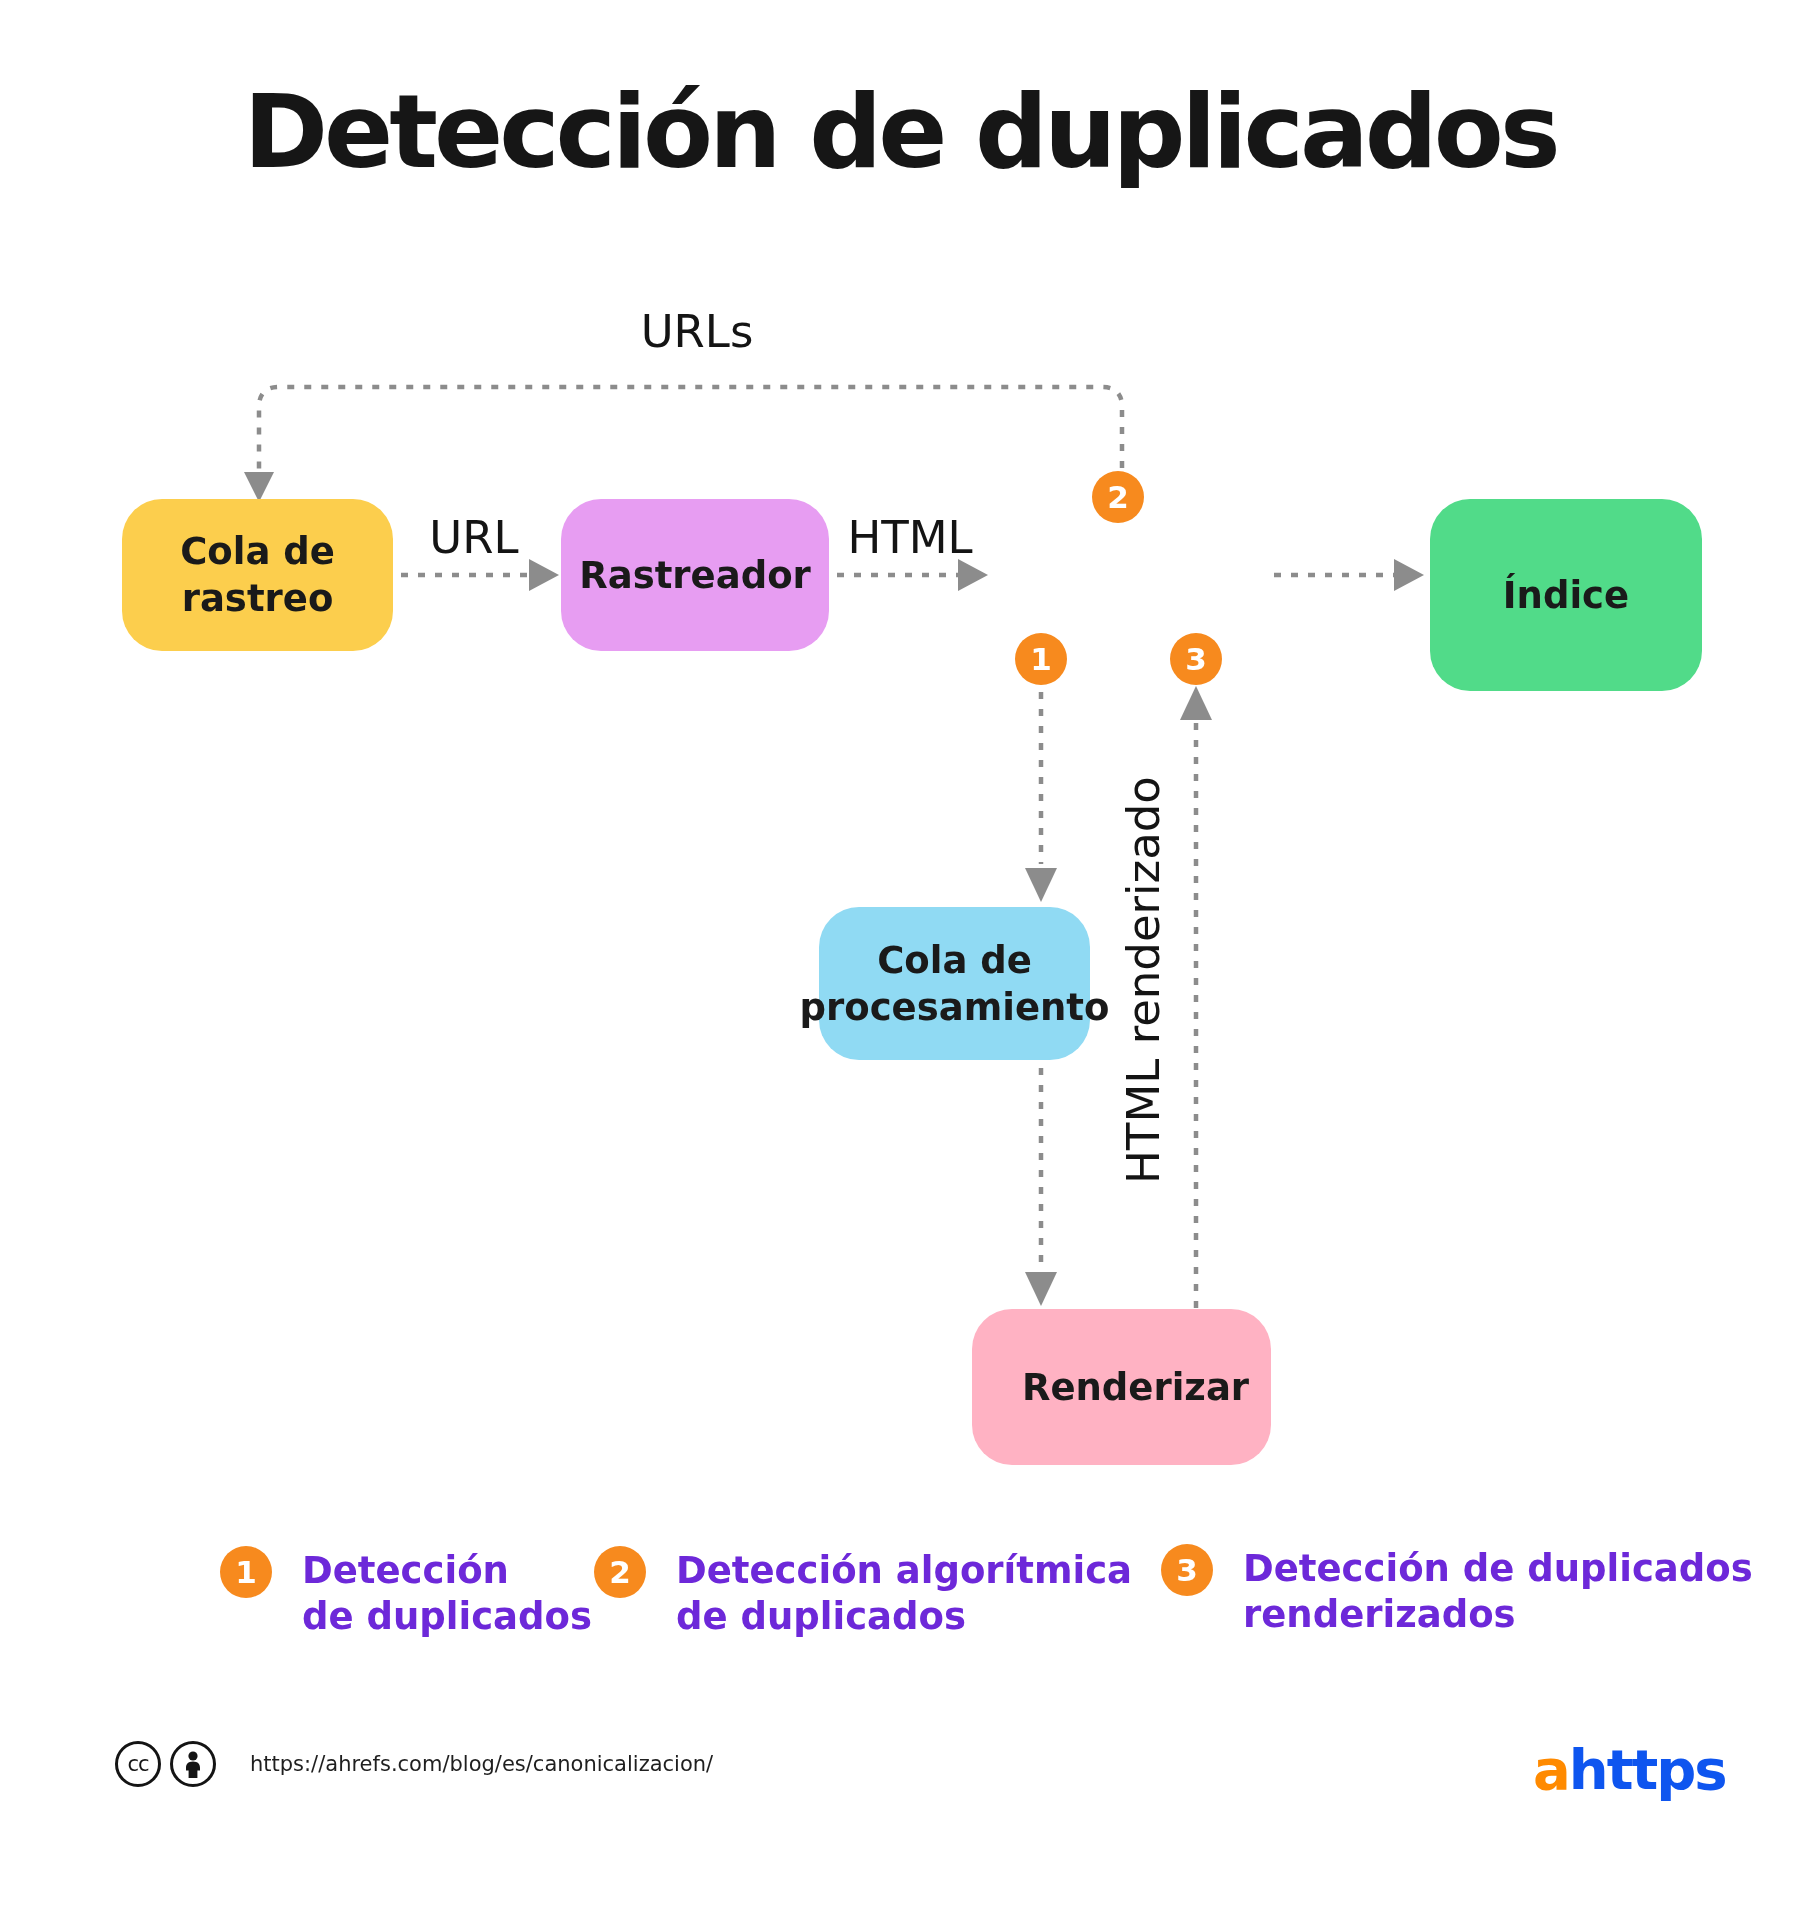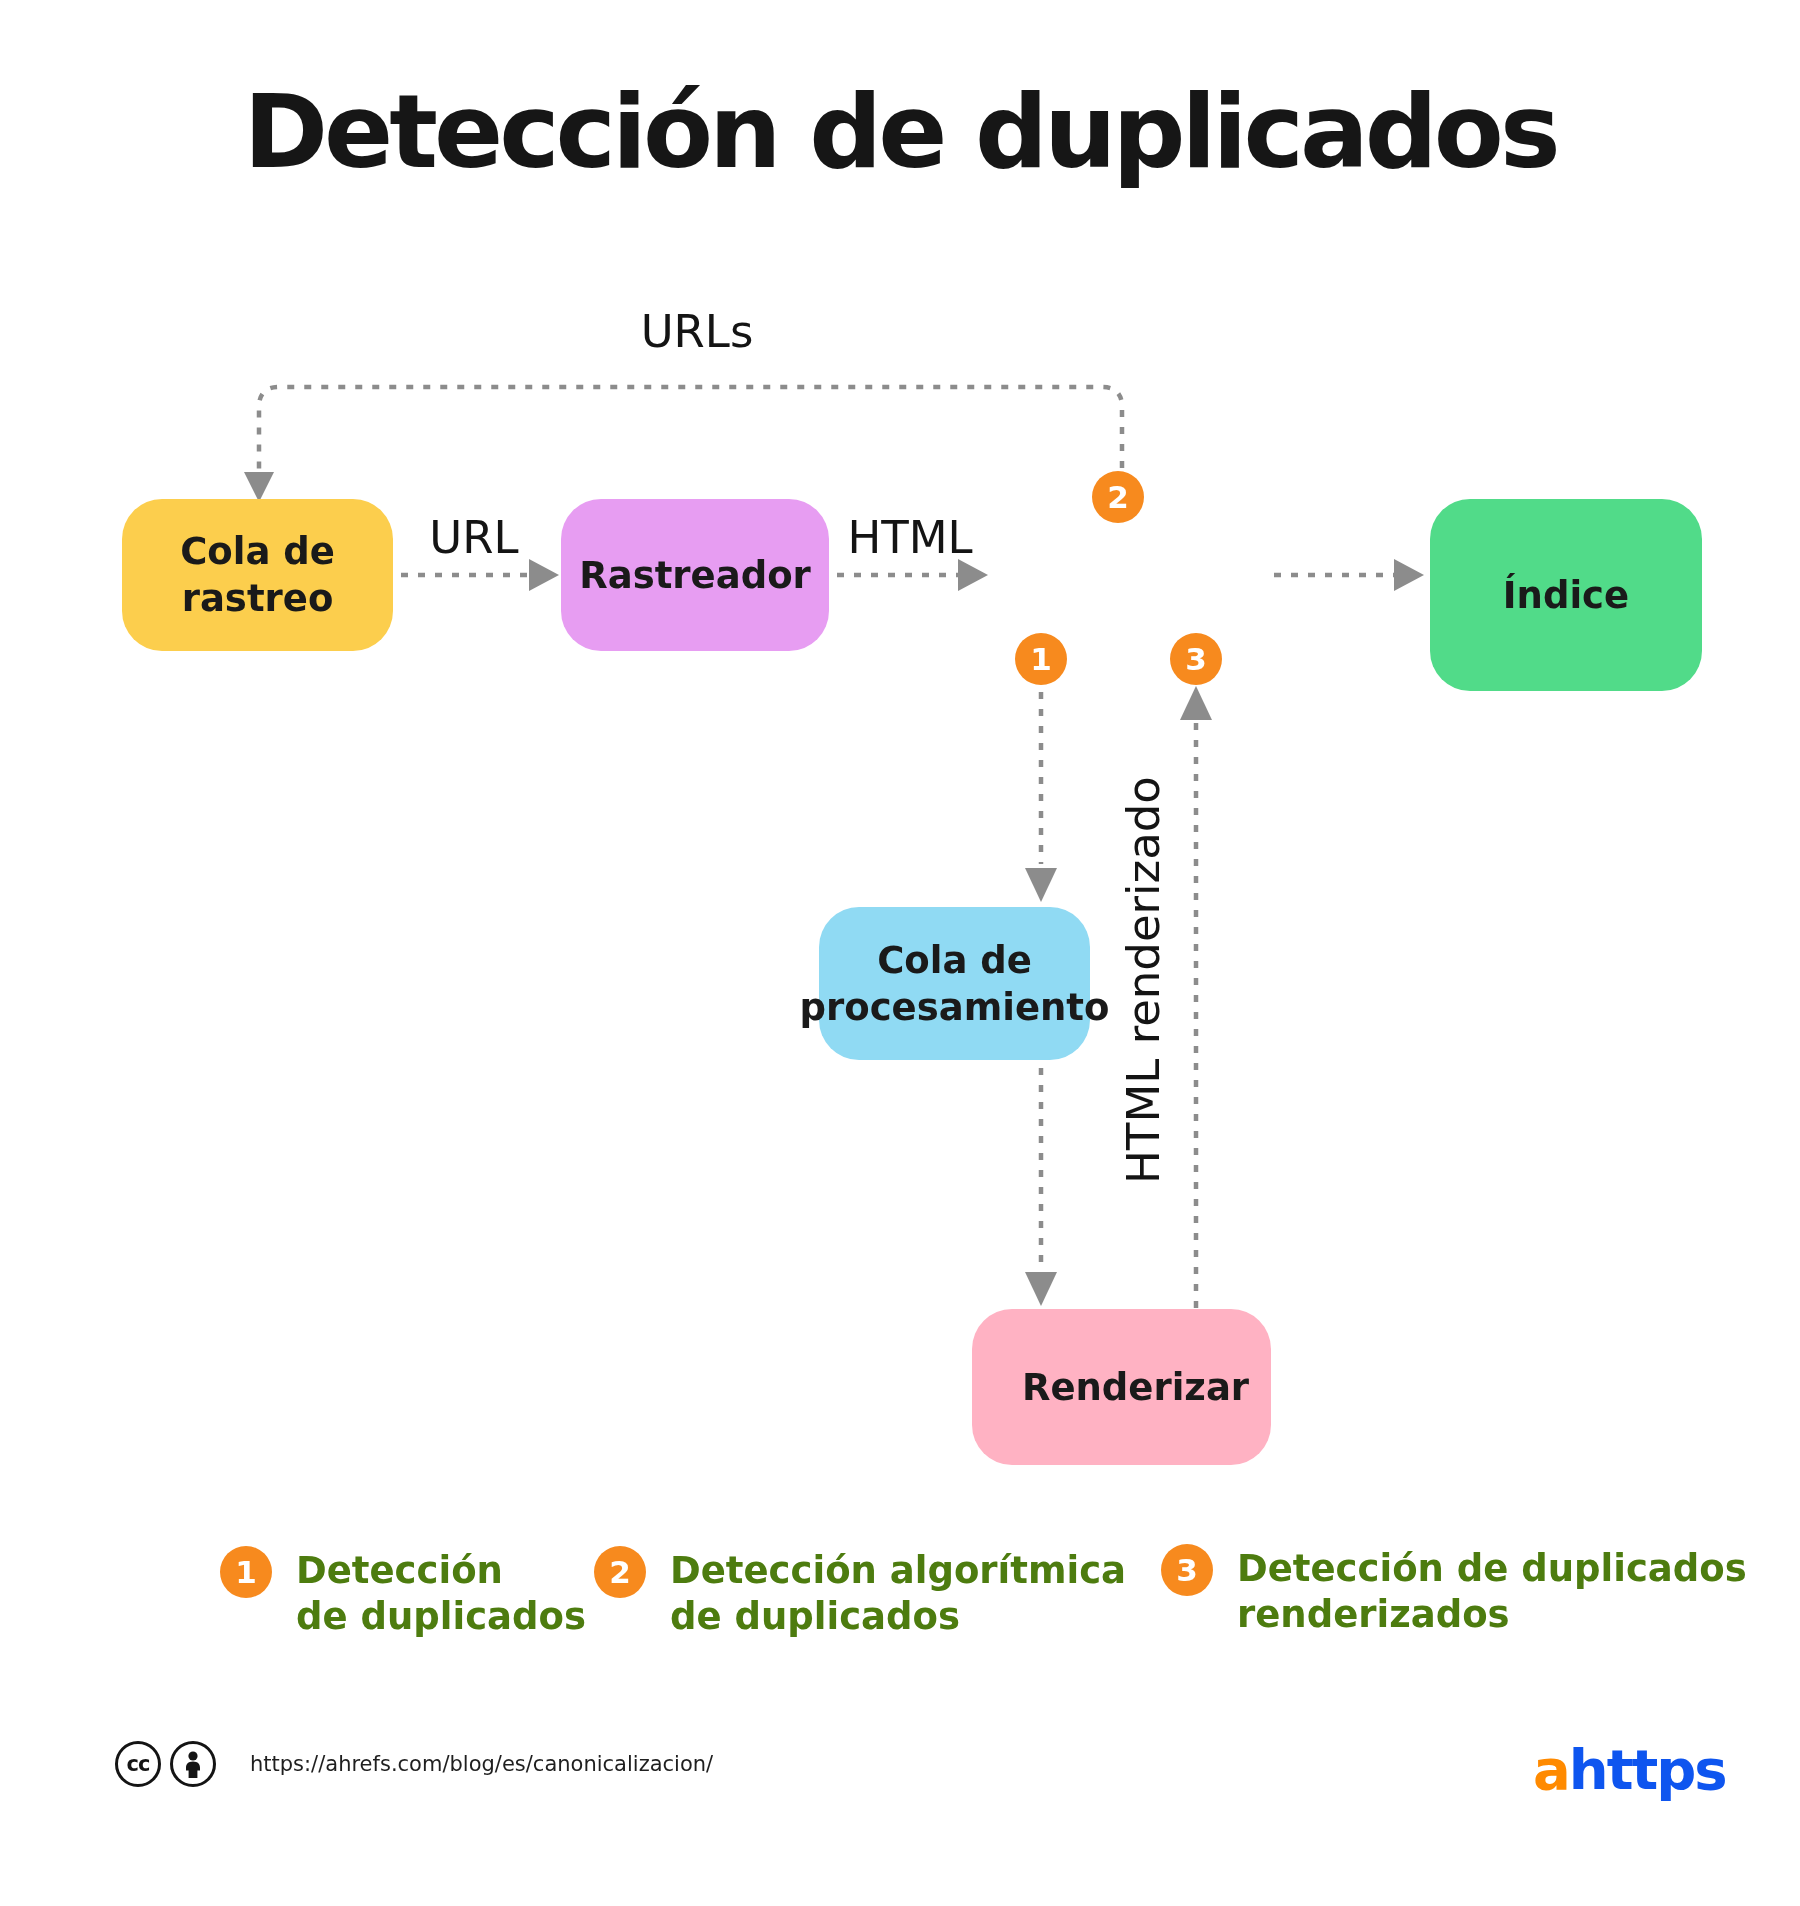--- a/index.html
+++ b/index.html
@@ -22,25 +22,25 @@
   
   .edge-label{position:absolute;transform:translate(-50%,-50%);font-size:45px;font-weight:400;color:#141414;white-space:nowrap;}
   .edge-label.vert{transform:translate(-50%,-50%) rotate(-90deg);}
   
   .badge{position:absolute;width:52px;height:52px;border-radius:50%;background:var(--badge-orange);
          color:#fff;font-size:31px;font-weight:700;display:flex;align-items:center;justify-content:center;
          transform:translate(-50%,-50%);}
   
   .legend-item{position:absolute;display:flex;align-items:flex-start;}
   .legend-badge{position:static;transform:none;flex:0 0 auto;}
-  .legend-text{margin-left:24px;font-size:37px;font-weight:700;line-height:46px;color:#4d7c0f;margin-top:2px;}
+  .legend-text{margin-left:30px;font-size:37px;font-weight:700;line-height:46px;color:#6d28d9;margin-top:2px;}
   
   .footer-left{position:absolute;left:115px;top:1741px;display:flex;align-items:center;}
   .cc-icon{width:46px;height:46px;border:3.5px solid #141414;border-radius:50%;box-sizing:border-box;
-           display:flex;align-items:center;justify-content:center;font-size:21px;font-weight:700;
+           display:flex;align-items:center;justify-content:center;font-size:21px;font-weight:400;
            letter-spacing:-1px;color:#141414;text-align:center;}
   .by-icon{margin-left:9px;}
   .footer-url{margin-left:34px;font-size:21px;font-weight:400;color:#1f1f1f;}
   .logo{position:absolute;left:1533px;top:1737px;font-size:56px;font-weight:700;letter-spacing:-2px;}
   .logo .a{color:var(--logo-orange);}
   .logo .rest{color:var(--logo-blue);}
 </style>
 </head>
 <body>
 

